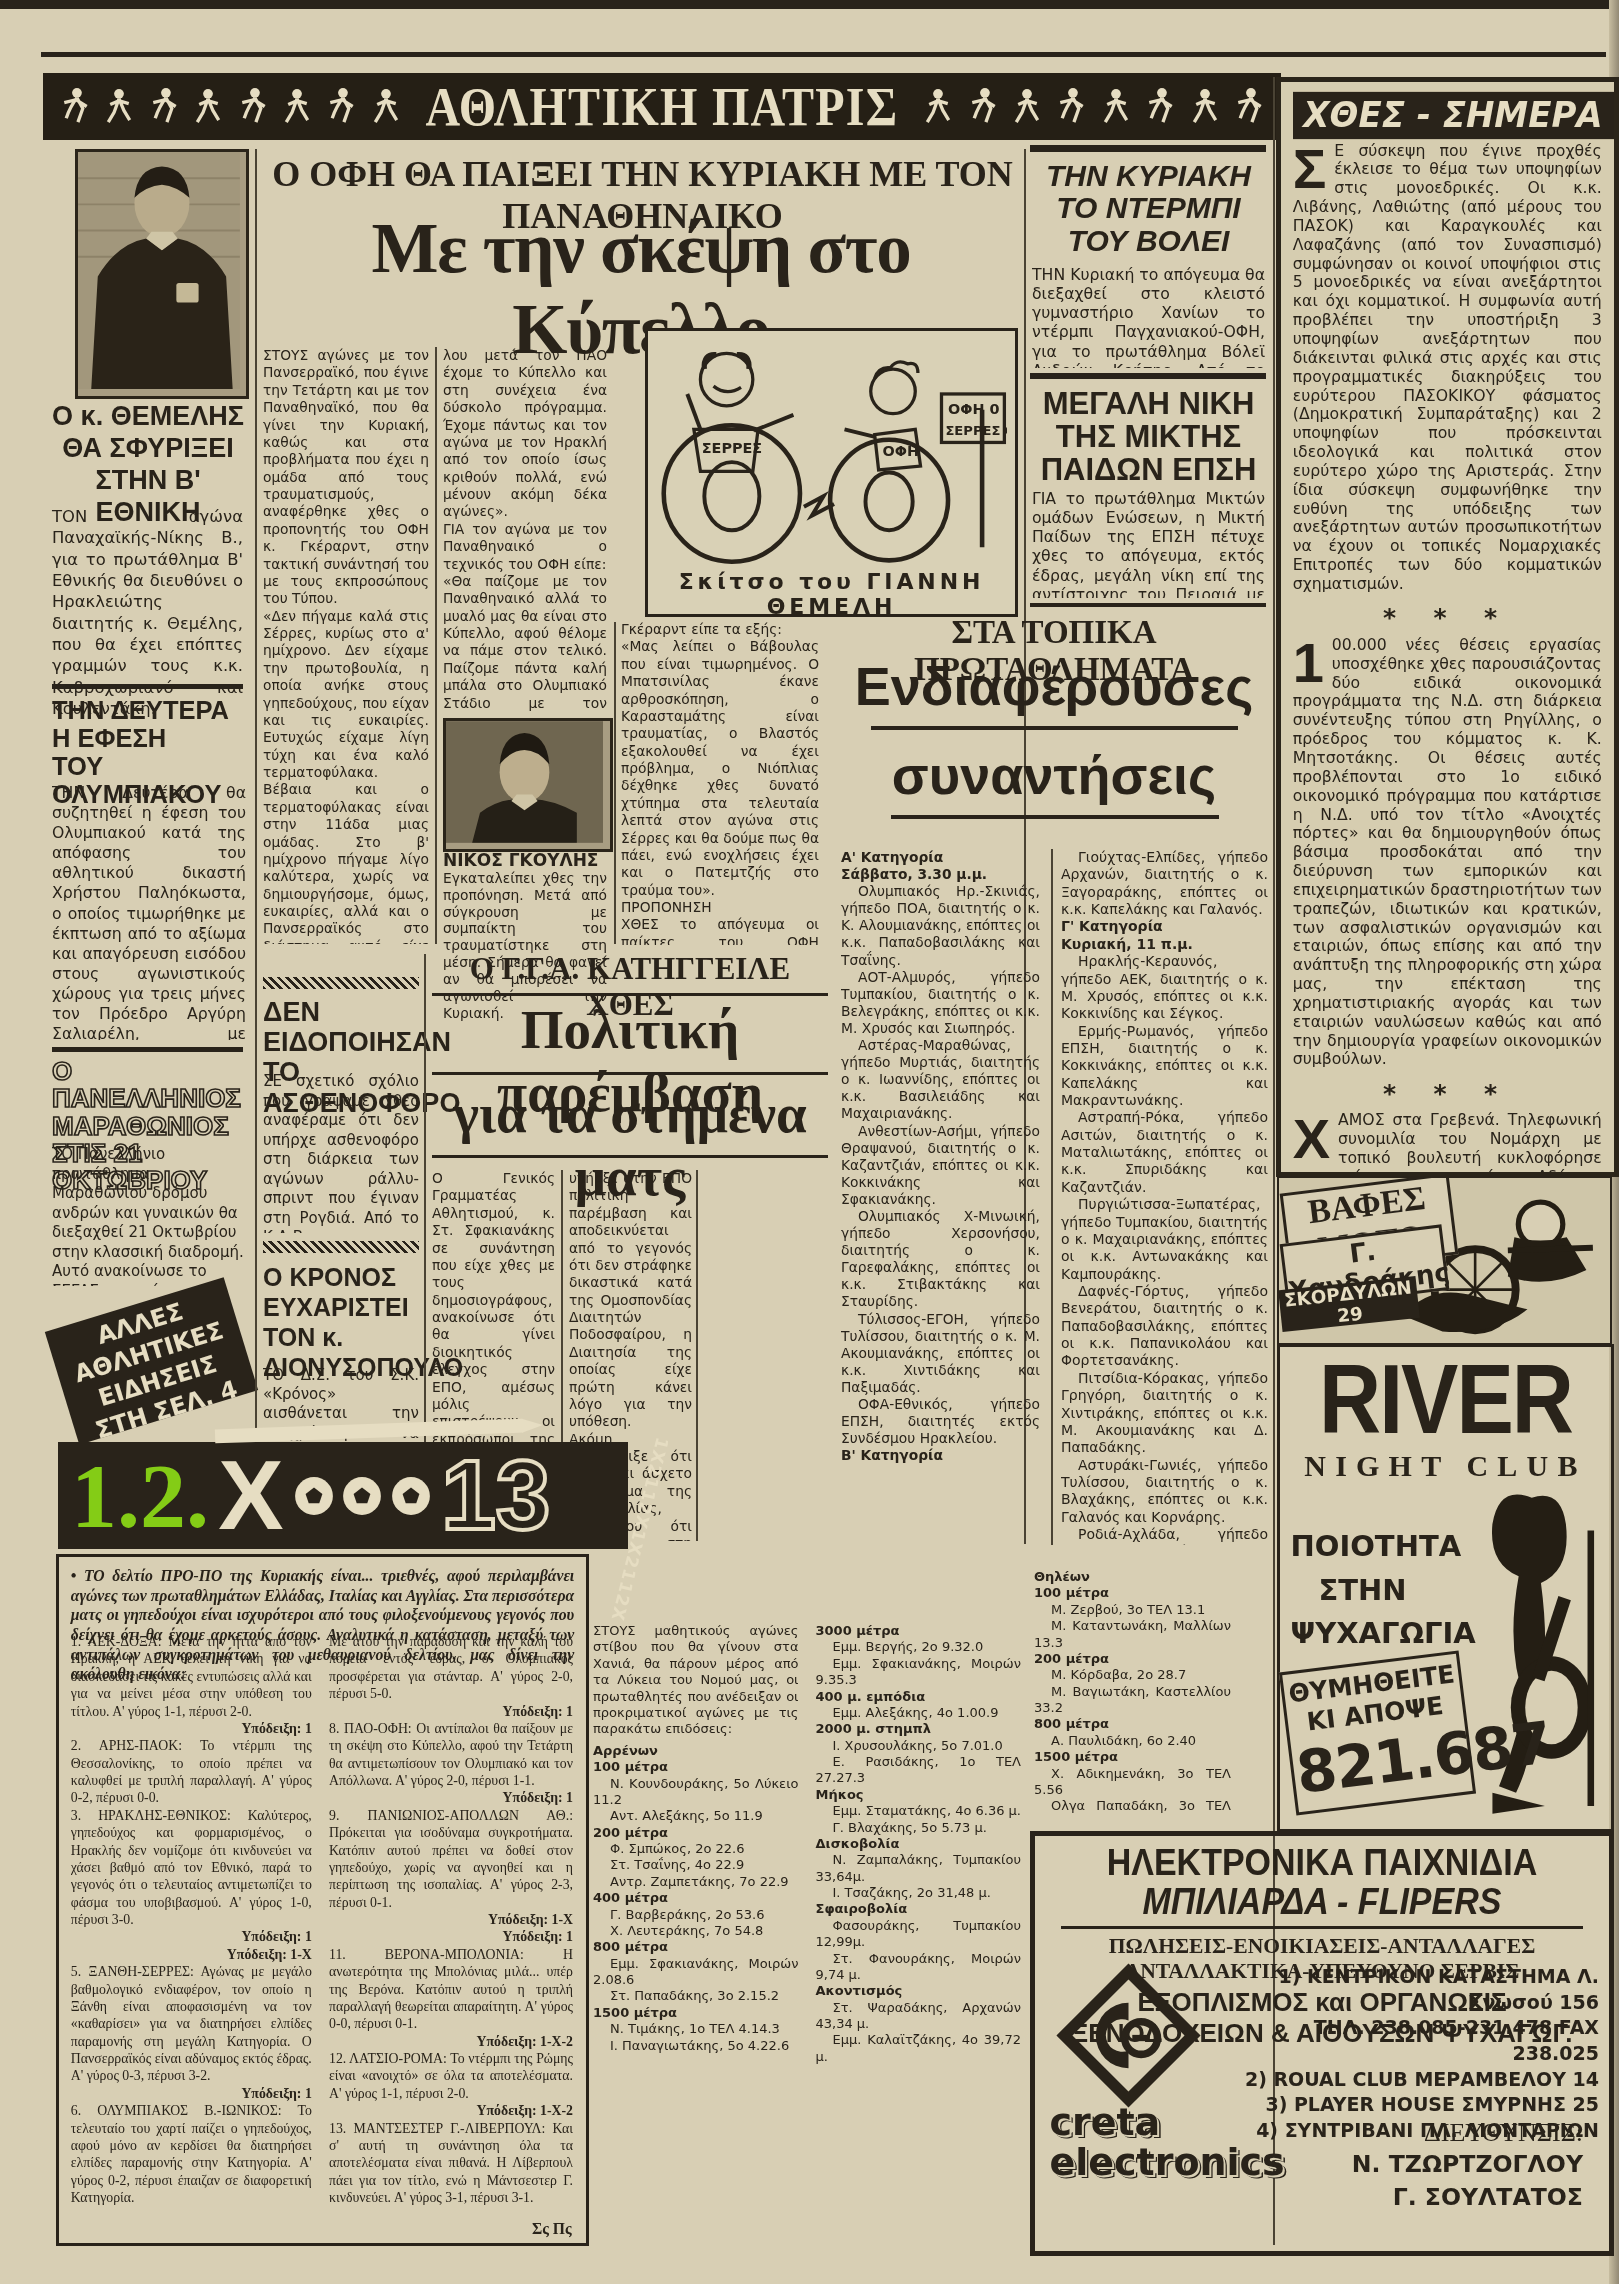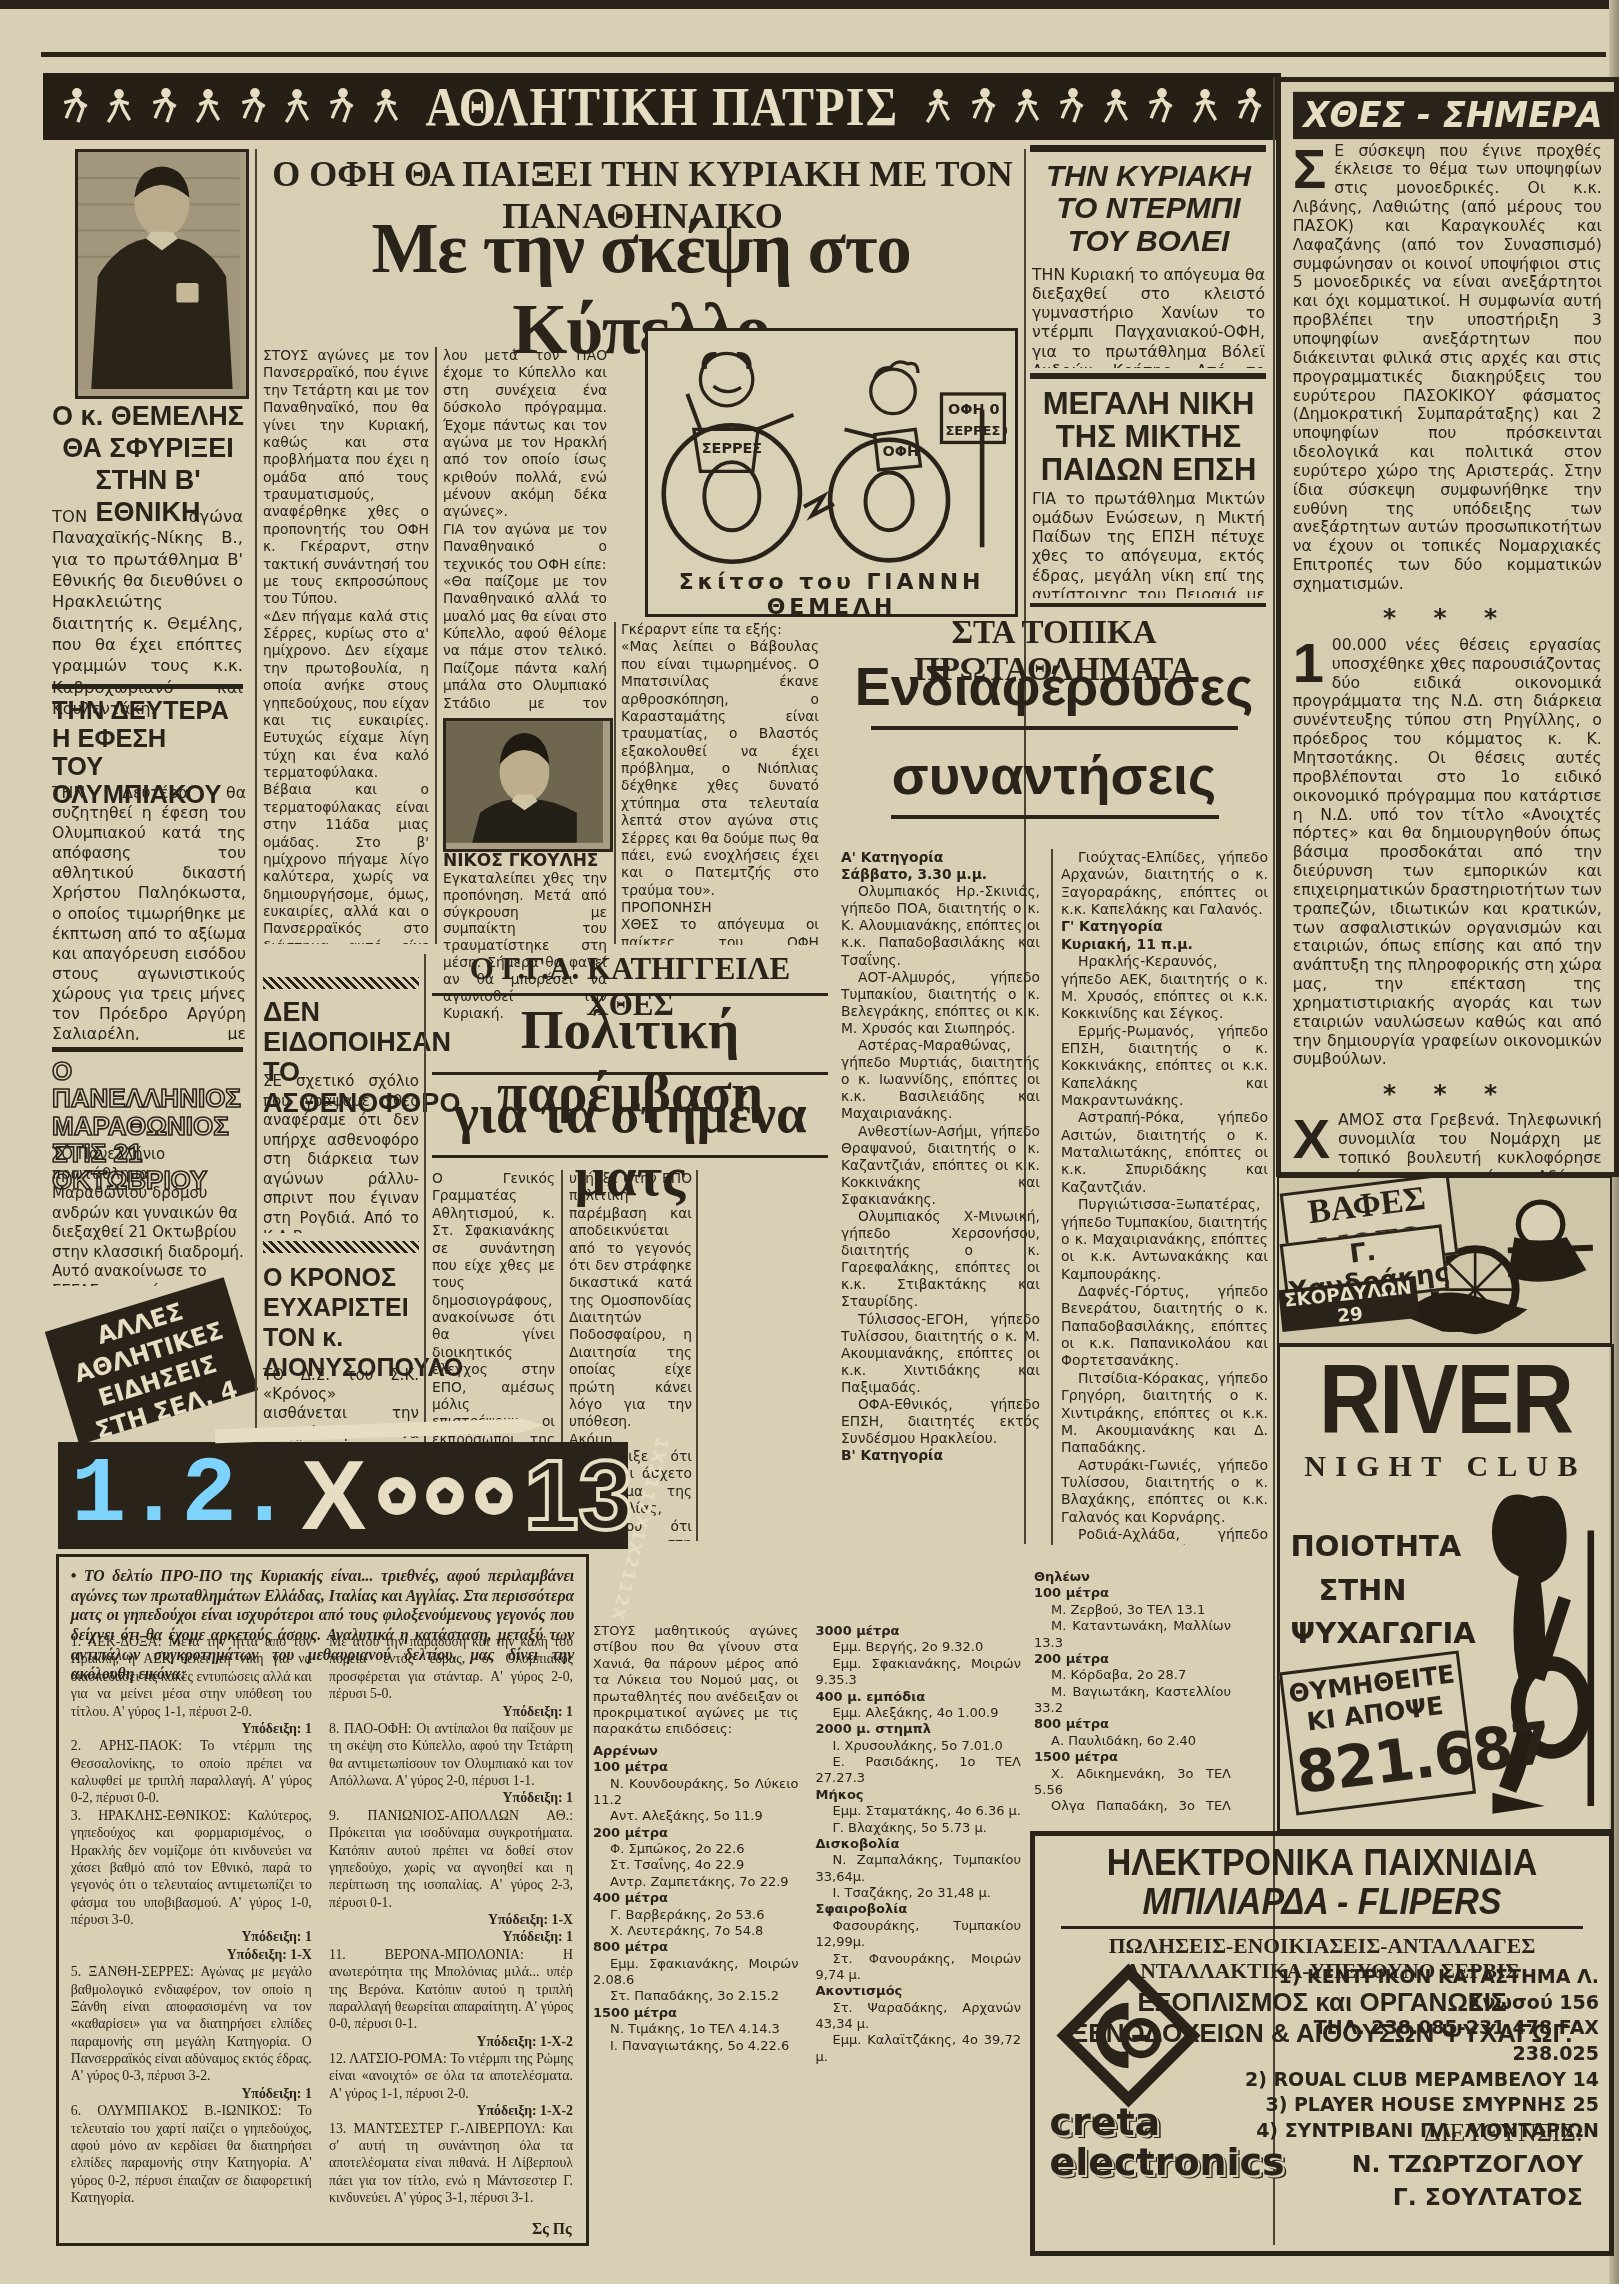--- a/index.html
+++ b/index.html
@@ -308,21 +308,21 @@
   <div class="abs prelines just clip" style="left:569px;top:1170px;width:123px;height:371px;font-size:13.8px;line-height:1.26">υπήρξε στην ΕΠΟ πολιτική παρέμβαση και αποδεικνύεται από το γεγονός ότι δεν στράφηκε δικαστικά κατά της Ομοσπονδίας Διαιτητών Ποδοσφαίρου, η Διαιτησία της οποίας είχε πρώτη κάνει λόγο για την υπόθεση.
 Ακόμη υποστήριξε ότι δεν είναι άσχετο το θέμα της καταγγελίας, δεδομένου ότι βγήκε στη δημοσιότητα μια μέρα πριν από τη δίωξη και δεν αποκλείεται το ενδεχόμενο να εξυπηρετούνται πολιτικές σκοπιμότητες.
 Καταλήγοντας ο κ. Σφακιανάκης τόνισε ότι η ΦΙΦΑ μπορεί να έχει τη δική της γνώμη, η Πολιτεία όμως</div>
   <div class="abs vrule" style="left:696px;top:1170px;height:371px"></div>
 
   <div class="abs ink" style="left:58px;top:1442px;width:570px;height:107px">
     <div style="position:absolute;left:157px;top:-18.3px;width:308px;height:14.4px;background:#e6ddc2;transform:rotate(-2deg)">
       <div style="position:absolute;right:-19.7px;top:0;width:0;height:0;border-left:21px solid #e6ddc2;border-top:7.2px solid transparent;border-bottom:7.2px solid transparent"></div>
     </div>
     <div style="display:flex;align-items:center;height:100%;padding:0 13px;gap:9.2px">
-      <span style="color:#7dd3fc;font-weight:bold;font-size:92px;font-family:Liberation Mono, monospace">1.2.</span>
+      <span style="color:#84cc16;font-weight:bold;font-size:92px;font-family:Liberation Serif, serif">1.2.</span>
       <span style="color:#e6ddc2;font-weight:bold;font-size:98px;font-family:'Liberation Sans',sans-serif">X</span>
       <span class="propo-balls" style="display:flex;gap:6.6px">
         <svg width="42" height="42" viewBox="0 0 40 40">
             <circle cx="20" cy="20" r="18" fill="#e6ddc2"></circle>
             <polygon points="20,12 28,18 25,27 15,27 12,18" fill="#29231a"></polygon>
           </svg>
         <svg width="42" height="42" viewBox="0 0 40 40">
             <circle cx="20" cy="20" r="18" fill="#e6ddc2"></circle>
             <polygon points="20,12 28,18 25,27 15,27 12,18" fill="#29231a"></polygon>
           </svg>

